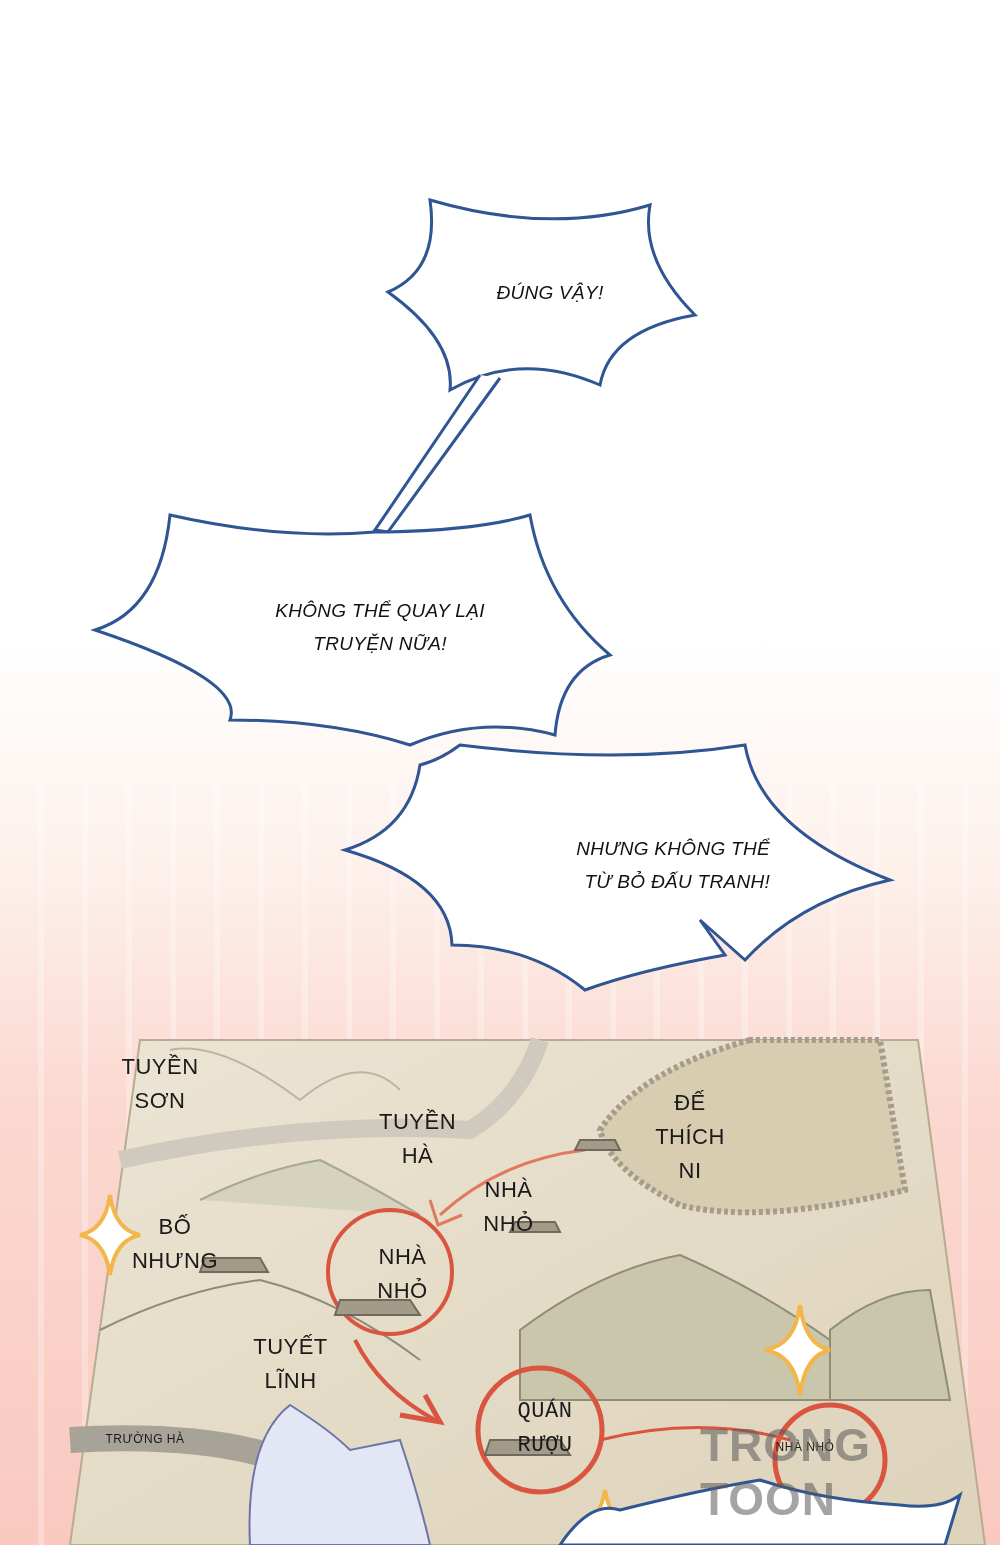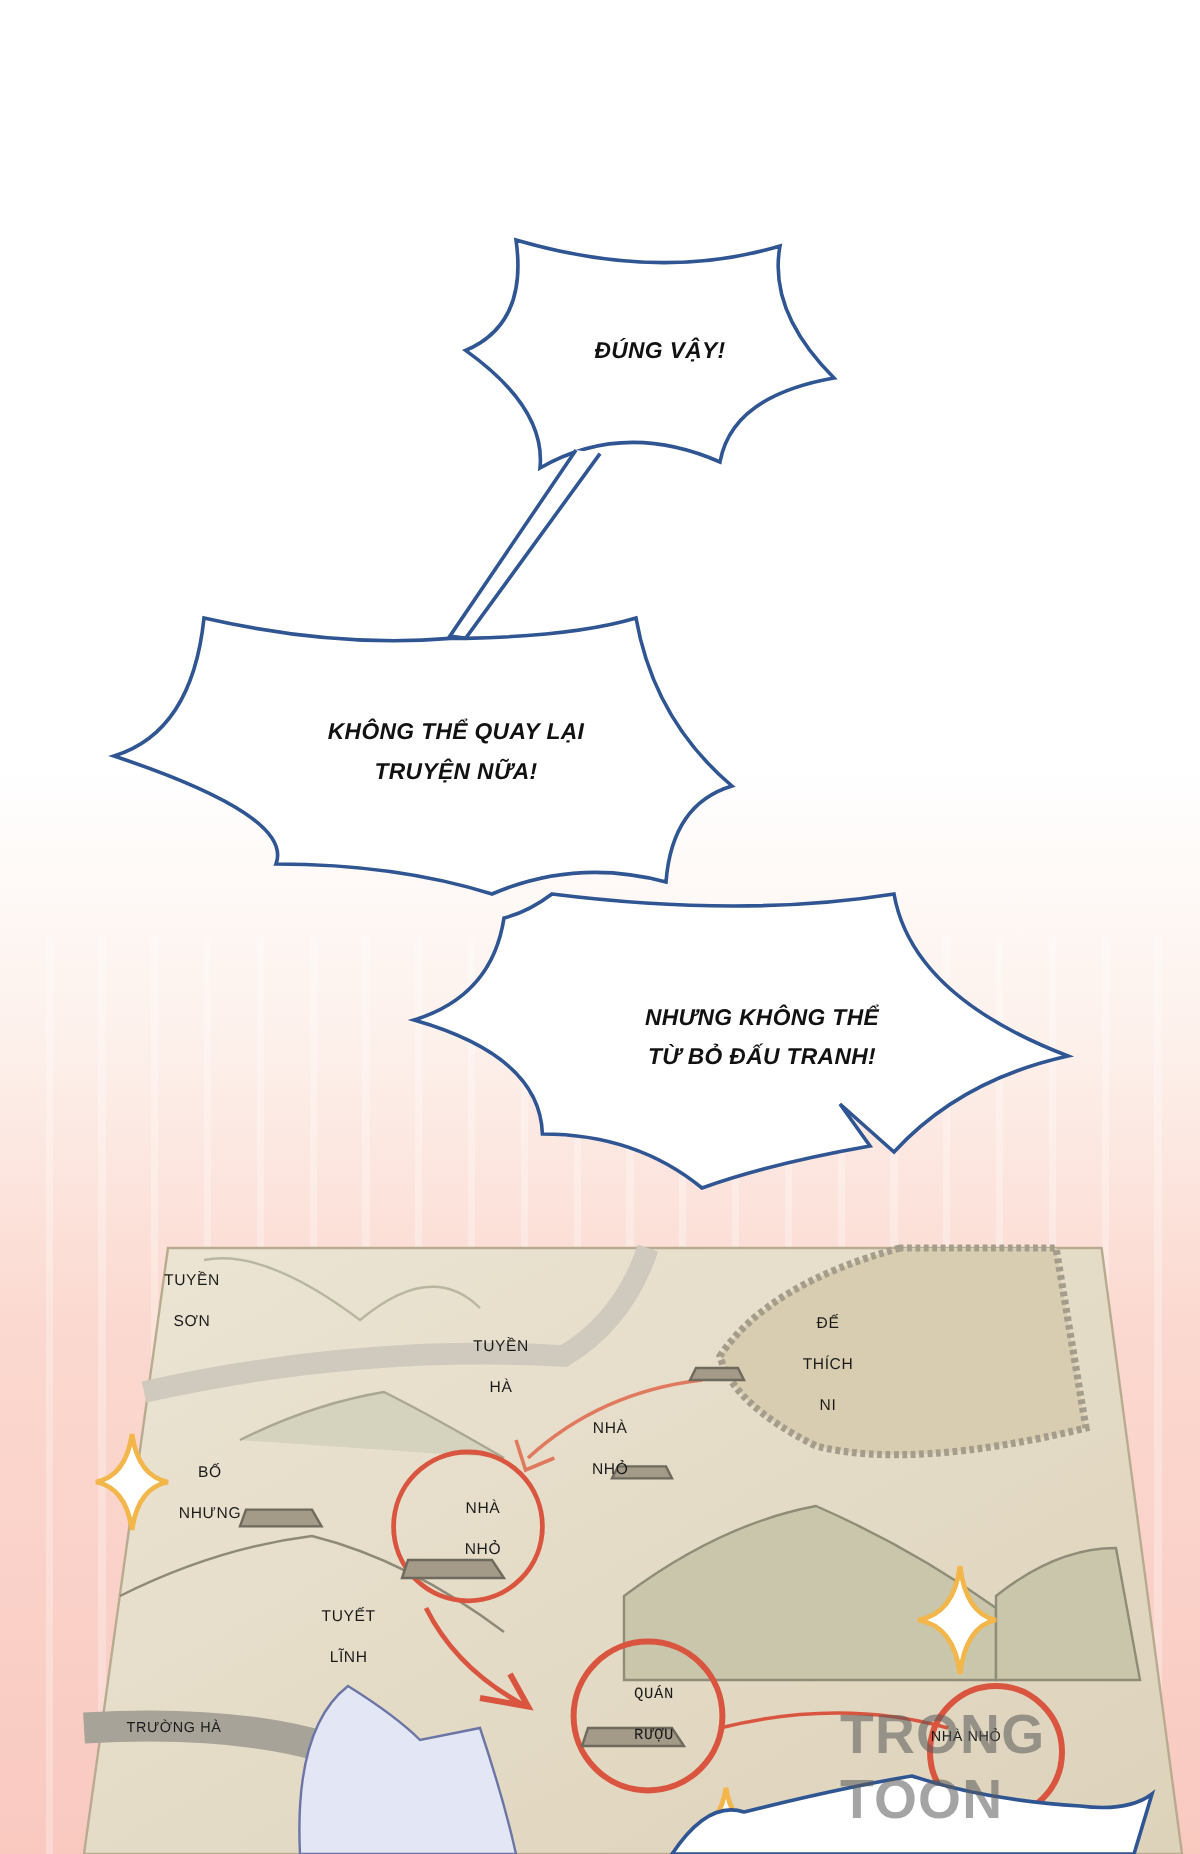--- a/index.html
+++ b/index.html
@@ -8,26 +8,26 @@
     background: linear-gradient(to bottom, #ffffff 0px, #ffffff 640px, #fdf1ec 860px, #fbd9d0 1100px, #f9c9c0 1545px);
     font-family: "Liberation Sans", sans-serif;
   }
   .stripes {
     position: absolute; left: 0; top: 780px; width: 1000px; height: 765px;
     background: repeating-linear-gradient(90deg, rgba(255,255,255,0) 0 38px, rgba(255,255,255,0.28) 38px 44px);
     pointer-events: none;
   }
   .bubbles { position: absolute; left: 0; top: 0; width: 1000px; height: 1545px; }
   .bubble-text {
-    position: absolute; text-align: center; font-style: italic; font-weight: bold;
+    position: absolute; text-align: center; font-style: italic; font-weight: normal;
     color: #111; font-size: 19px; line-height: 33px; letter-spacing: 0.3px;
   }
   .map-svg { position: absolute; left: 0; top: 1030px; width: 1000px; height: 515px; }
   .map-label {
-    position: absolute; font-size: 13px; color: #1a1a1a; text-align: center;
+    position: absolute; font-size: 22px; color: #1a1a1a; text-align: center;
     line-height: 34px; letter-spacing: 0.5px;
   }
   .map-label.small { font-size: 12px; line-height: 14px; }
   .watermark {
     position: absolute; left: 700px; top: 1418px; font-size: 46px; font-weight: bold;
     color: rgba(90,90,90,0.55); letter-spacing: 1px; font-family: "Liberation Sans", sans-serif;
   }
 </style>
 </head>
 <body>
@@ -45,21 +45,21 @@
   <path d="M460,745 Q620,765 745,745 Q760,830 890,880 Q800,900 745,960 L700,920 L725,955 Q640,970 585,990 Q530,945 452,945 Q450,880 345,850 Q410,830 420,765 Q440,760 460,745 Z" fill="#fff" stroke="#2f5592" stroke-width="3"></path>
 </svg>
 
 <div class="bubble-text" style="left:440px; top:276px; width:220px;">
   <span>ĐÚNG VẬY!</span>
 </div>
 <div class="bubble-text" style="left:220px; top:594px; width:320px;">
   <div>KHÔNG THỂ QUAY LẠI</div>
   <div>TRUYỆN NỮA!</div>
 </div>
-<div class="bubble-text" style="left:500px; top:832px; width:270px;">
+<div class="bubble-text" style="left:500px; top:832px; width:270px;text-align:right;">
   <div>NHƯNG KHÔNG THỂ</div>
   <div>TỪ BỎ ĐẤU TRANH!</div>
 </div>
 
 <svg class="map-svg" viewBox="0 1030 1000 515">
   <defs>
     <linearGradient id="paper" x1="0" y1="0" x2="1" y2="1">
       <stop offset="0" stop-color="#ece5d4"></stop>
       <stop offset="1" stop-color="#ddd2ba"></stop>
     </linearGradient>

